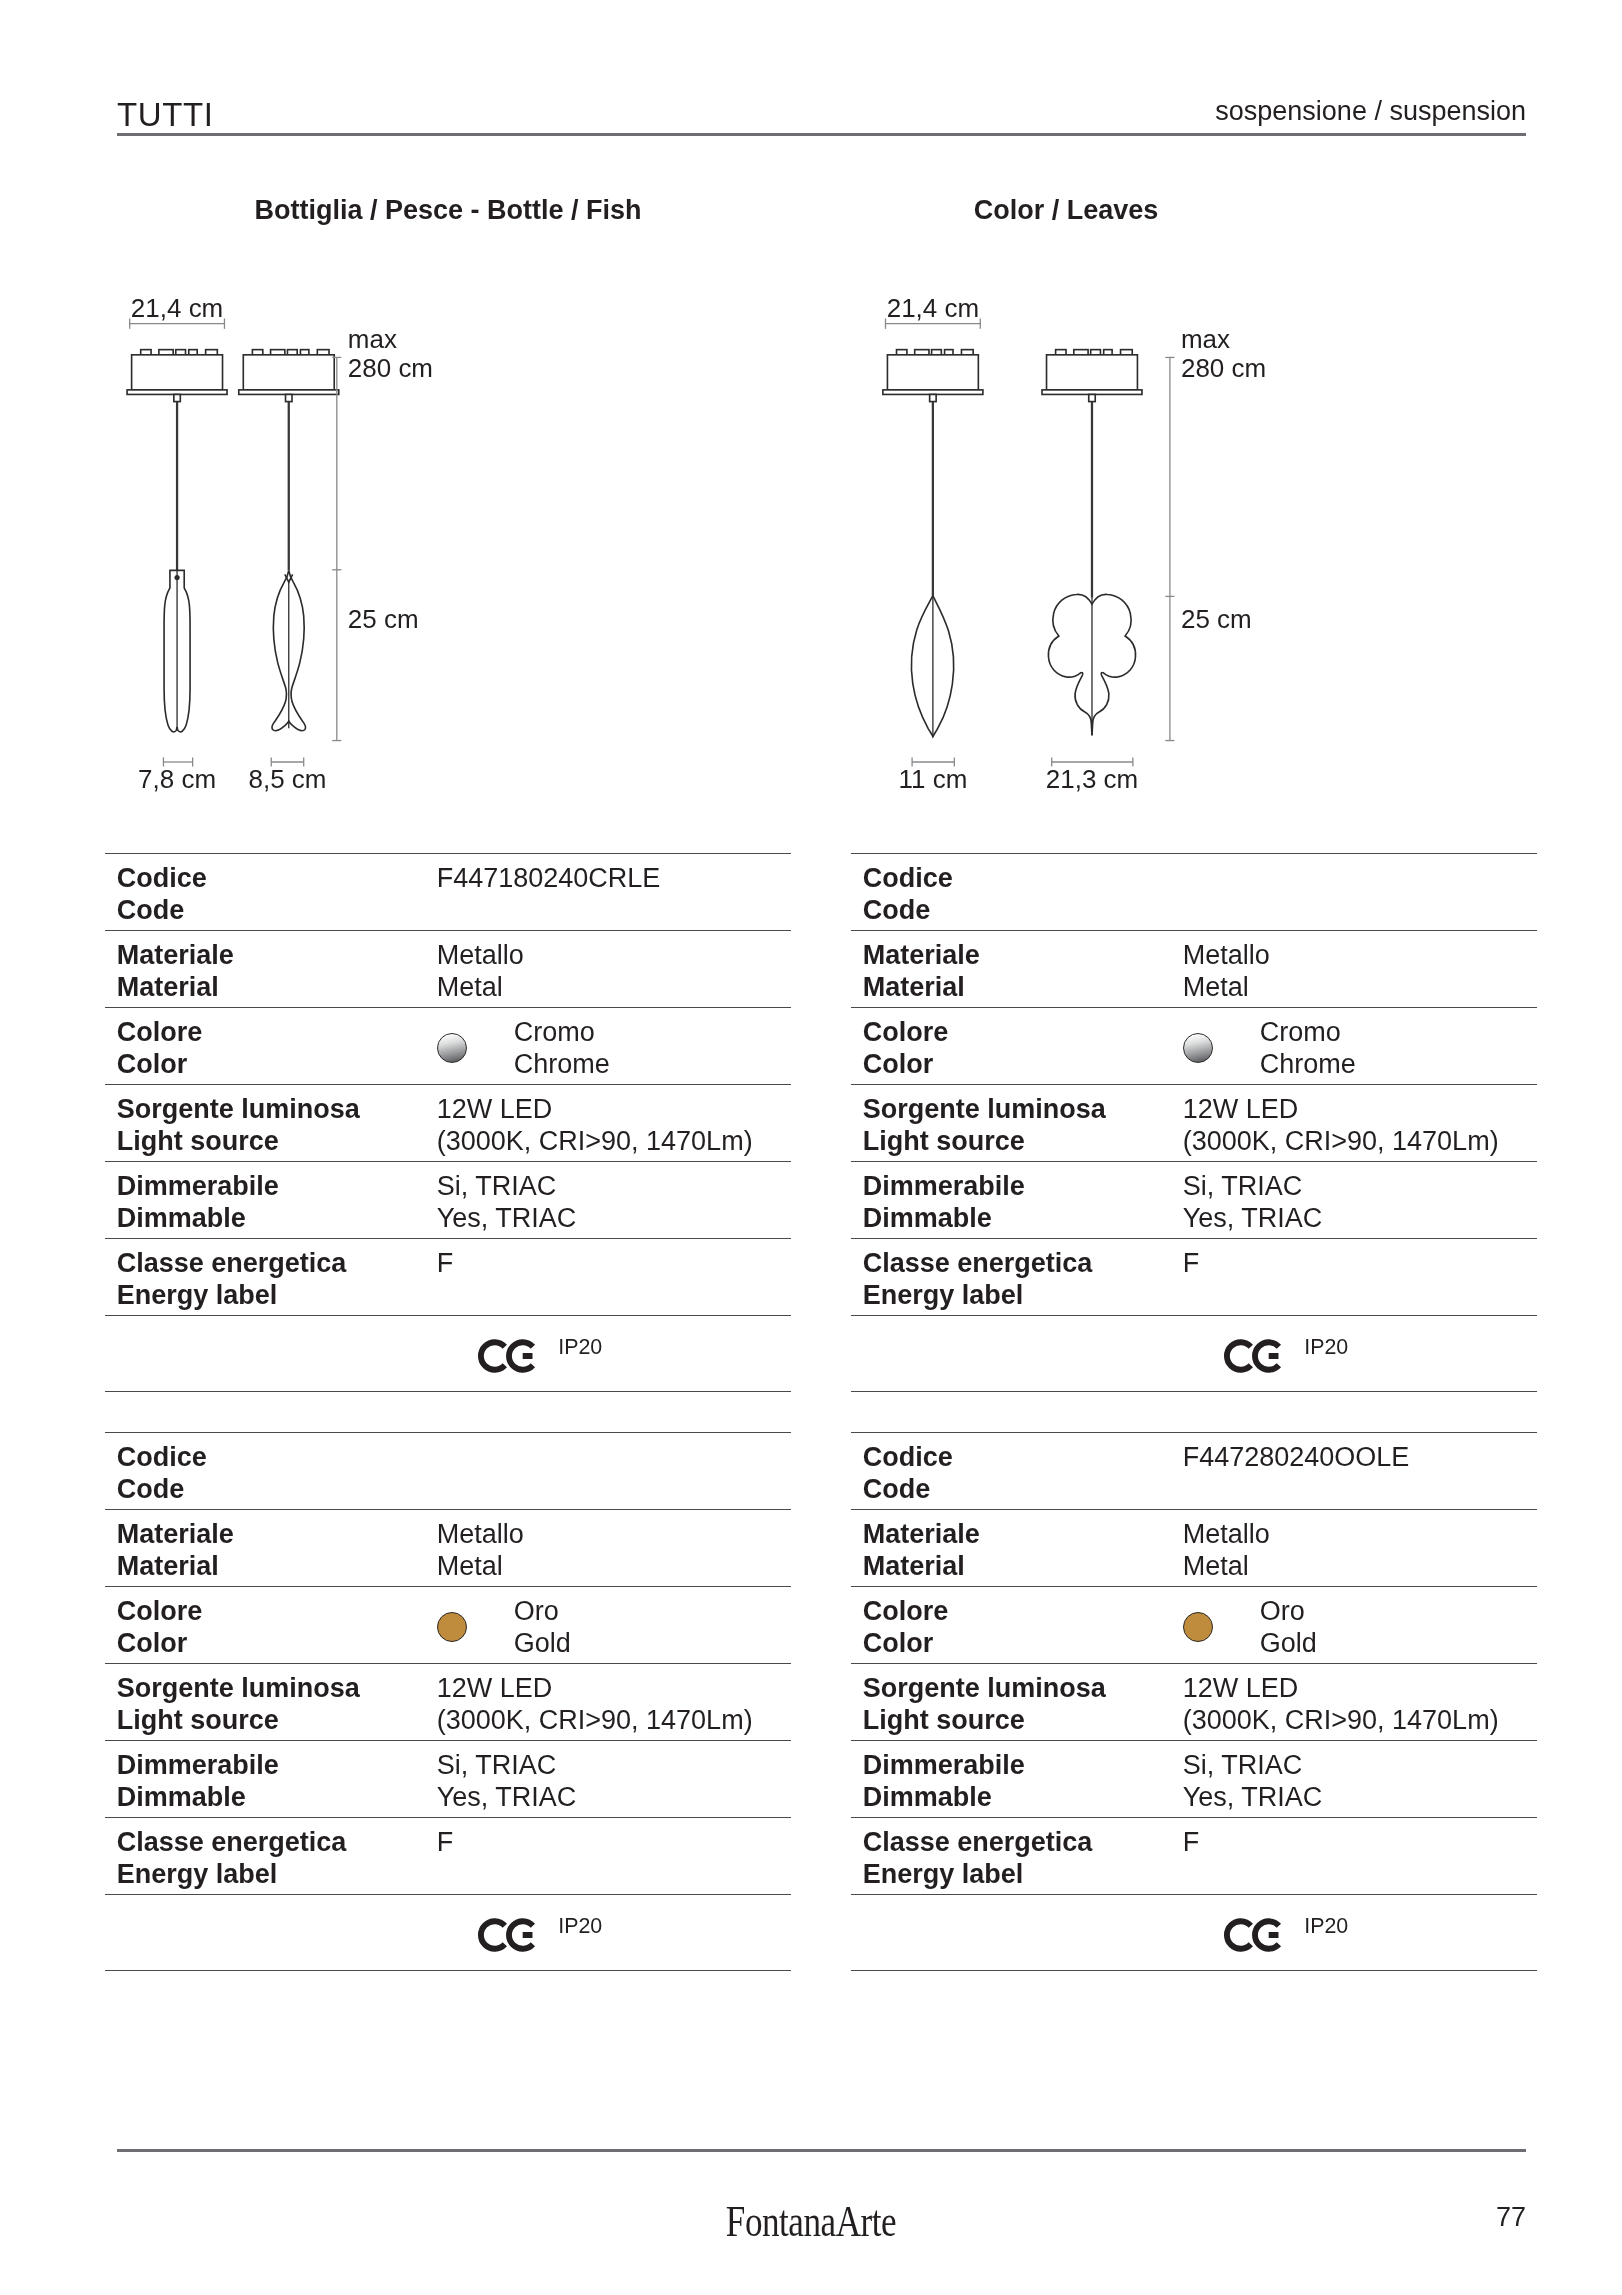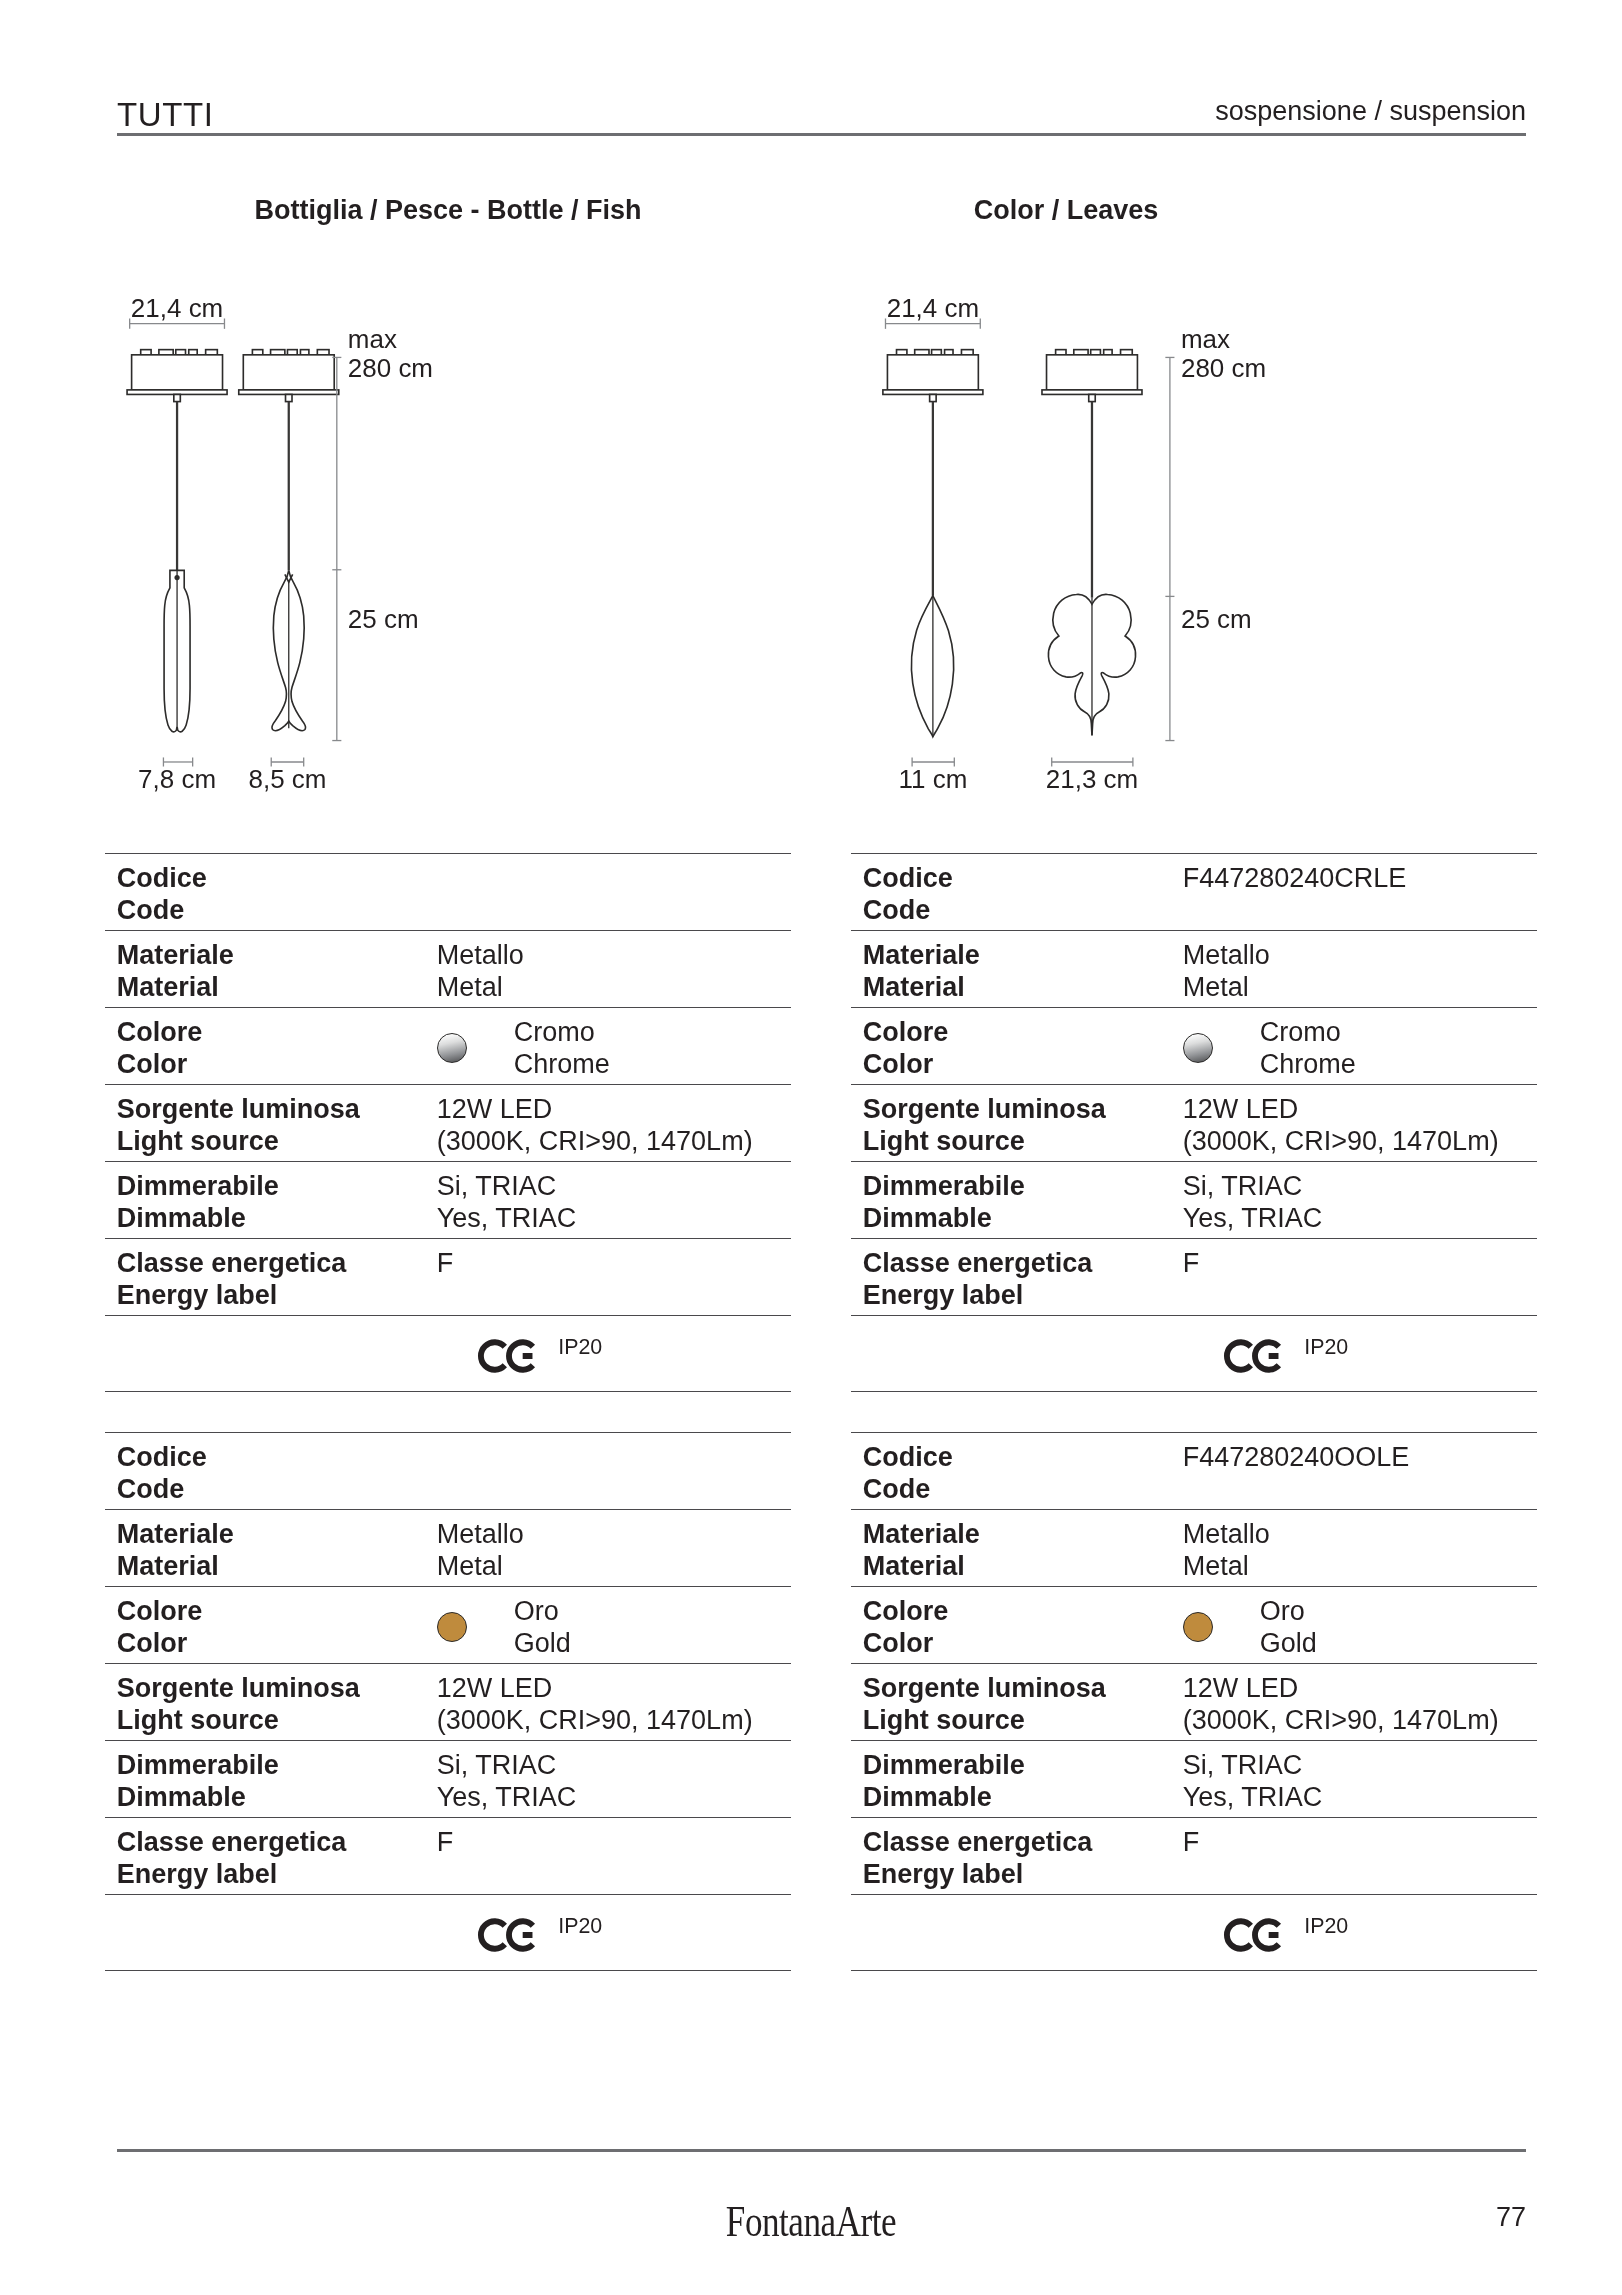--- a/index.html
+++ b/index.html
@@ -208,20 +208,25 @@
     <text class="dimtxt" x="517" y="140">280 cm</text>
     <text class="dimtxt" x="517" y="526">25 cm</text>
   </svg>
 
   <div class="spec-table t0">
       <div class="row">
         <div class="lbl">
           <div>Codice</div>
           <div>Code</div>
         </div>
+        <div class="val">
+          <div>
+            <div>F447180240CRLE</div>
+          </div>
+        </div>
       </div>
       <div class="row">
         <div class="lbl">
           <div>Materiale</div>
           <div>Material</div>
         </div>
         <div class="val">
           <div>
             <div>Metallo</div>
             <div>Metal</div>
@@ -364,25 +369,20 @@
           <span class="ip">IP20</span>
         </div>
       </div>
     </div>
   <div class="spec-table t2">
       <div class="row">
         <div class="lbl">
           <div>Codice</div>
           <div>Code</div>
         </div>
-        <div class="val">
-          <div>
-            <div>F447280240CRLE</div>
-          </div>
-        </div>
       </div>
       <div class="row">
         <div class="lbl">
           <div>Materiale</div>
           <div>Material</div>
         </div>
         <div class="val">
           <div>
             <div>Metallo</div>
             <div>Metal</div>

